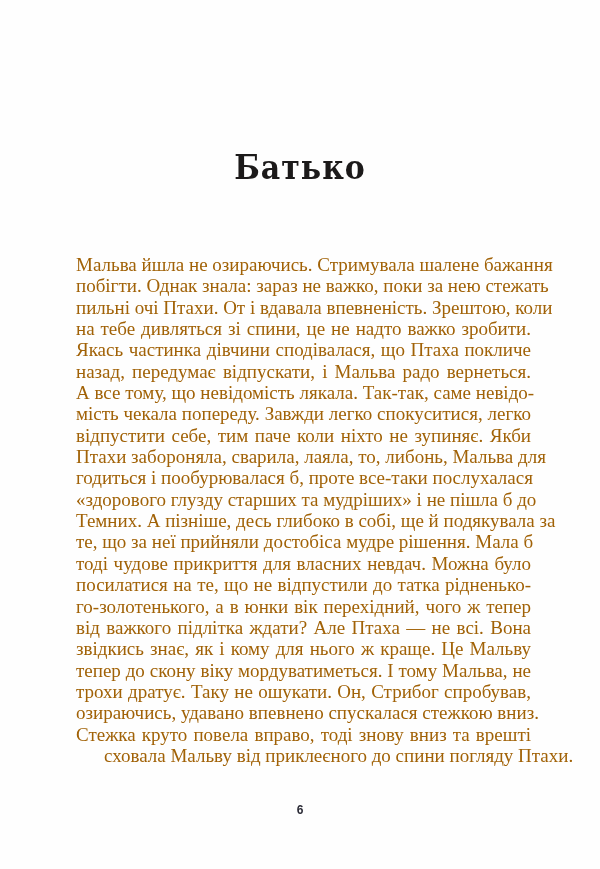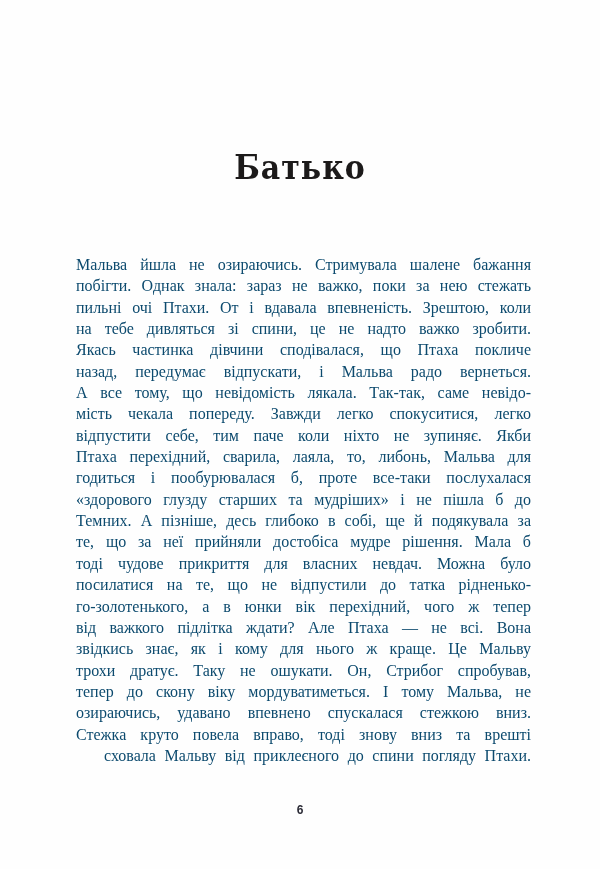--- a/index.html
+++ b/index.html
@@ -33,23 +33,23 @@
       letter-spacing: 1px;
       color: #1c1a1a;
       transform: scaleY(1.1);
     }
     .body-text {
       position: absolute;
       top: 254px;
       left: 76px;
       width: 455px;
       font-family: "Liberation Serif", serif;
-      font-size: 16px;
+      font-size: 19px;
       line-height: 21.35px;
-      color: #0c4a6e;
+      color: #a16207;
     }
     .line {
       display: block;
       white-space: nowrap;
       text-align: justify;
       text-align-last: justify;
       height: 21.35px;
     }
     .line.last {
       text-align-last: justify;
@@ -76,31 +76,31 @@
   <div class="body-text">
     <span class="line">Мальва йшла не озираючись. Стримувала шалене бажання</span>
     <span class="line">побігти. Однак знала: зараз не важко, поки за нею стежать</span>
     <span class="line">пильні очі Птахи. От і вдавала впевненість. Зрештою, коли</span>
     <span class="line">на тебе дивляться зі спини, це не надто важко зробити.</span>
     <span class="line">Якась частинка дівчини сподівалася, що Птаха покличе</span>
     <span class="line">назад, передумає відпускати, і Мальва радо вернеться.</span>
     <span class="line">А все тому, що невідомість лякала. Так-так, саме невідо-</span>
     <span class="line">мість чекала попереду. Завжди легко спокуситися, легко</span>
     <span class="line">відпустити себе, тим паче коли ніхто не зупиняє. Якби</span>
-    <span class="line">Птаха перехідний, сварила, лаяла, то, либонь, Мальва для</span>
+    <span class="line">Птахи забороняла, сварила, лаяла, то, либонь, Мальва для</span>
     <span class="line">годиться і пообурювалася б, проте все-таки послухалася</span>
     <span class="line">«здорового глузду старших та мудріших» і не пішла б до</span>
     <span class="line">Темних. А пізніше, десь глибоко в собі, ще й подякувала за</span>
     <span class="line">те, що за неї прийняли достобіса мудре рішення. Мала б</span>
     <span class="line">тоді чудове прикриття для власних невдач. Можна було</span>
     <span class="line">посилатися на те, що не відпустили до татка рідненько-</span>
     <span class="line">го-золотенького, а в юнки вік перехідний, чого ж тепер</span>
     <span class="line">від важкого підлітка ждати? Але Птаха — не всі. Вона</span>
     <span class="line">звідкись знає, як і кому для нього ж краще. Це Мальву</span>
+    <span class="line">тепер до скону віку мордуватиметься. І тому Мальва, не</span>
     <span class="line">трохи дратує. Таку не ошукати. Он, Стрибог спробував,</span>
-    <span class="line">тепер до скону віку мордуватиметься. І тому Мальва, не</span>
     <span class="line">озираючись, удавано впевнено спускалася стежкою вниз.</span>
     <span class="line">Стежка круто повела вправо, тоді знову вниз та врешті</span>
     <span class="line last">сховала Мальву від приклеєного до спини погляду Птахи.</span>
   </div>
 
   <div class="page-number">6</div>
 </div>
 
 </body></html>

